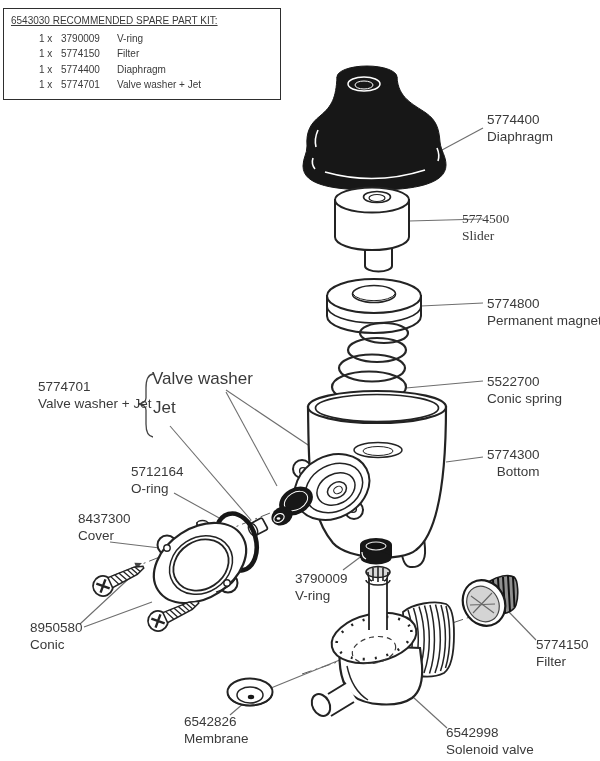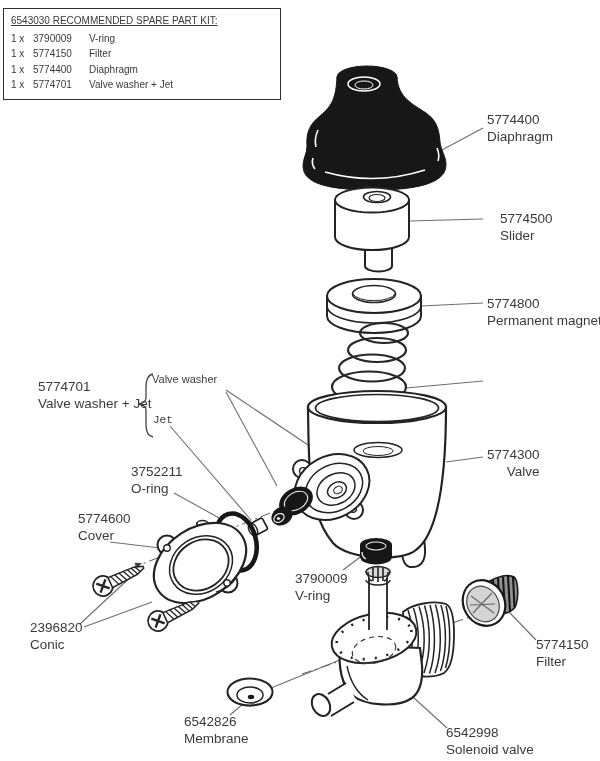--- a/index.html
+++ b/index.html
@@ -7,29 +7,29 @@
     position:relative;width:600px;height:761px;background:#ffffff;
     font-family:"Liberation Sans", sans-serif;color:#3a3a3a;overflow:hidden;
   }
   #diagram-svg{position:absolute;left:0;top:0;}
   .part-label{
     position:absolute;font-size:13.5px;line-height:16.5px;white-space:nowrap;
     color:#3a3a3a;
   }
   .part-label .num,.part-label .nm{display:block;}
   .sub-label{
-    position:absolute;font-size:11px;line-height:16px;white-space:nowrap;color:#3a3a3a;
+    position:absolute;font-size:17px;line-height:16px;white-space:nowrap;color:#3a3a3a;
   }
   #kit-box{
     position:absolute;left:3px;top:8px;width:262px;
     border:1.6px solid #2e2e2e;padding:4px 7px 6px 7px;background:#fff;
     font-size:10px;line-height:15.5px;
   }
   #kit-box .kit-title{text-decoration:underline;margin-bottom:2px;display:block;}
-  .kit-row{display:flex;}
+  .kit-row{display:flex;margin-left:28px;}
   .kit-row .q{width:22px;}
   .kit-row .pn{width:56px;}
   .kit-row .nmn{flex:1;}
 </style>
 </head>
 <body>
 
 <div id="stage">
 
   <svg id="diagram-svg" width="600" height="761" viewBox="0 0 600 761">
@@ -241,48 +241,52 @@
       <span class="q">1 x</span>
       <span class="pn">5774701</span>
       <span class="nmn">Valve washer + Jet</span>
     </div>
   </div>
 
   <div class="part-label" style="left:487px;top:112px;">
     <span class="num">5774400</span>
     <span class="nm">Diaphragm</span>
   </div>
-  <div class="part-label" style="left:500px;top:211px;">
+  <div class="part-label" style="left:462px;top:211px;font-family:Liberation Serif, serif;">
     <span class="num">5774500</span>
     <span class="nm">Slider</span>
   </div>
   <div class="part-label" style="left:487px;top:296px;">
     <span class="num">5774800</span>
     <span class="nm">Permanent magnet</span>
   </div>
+  <div class="part-label" style="left:487px;top:374px;">
+    <span class="num">5522700</span>
+    <span class="nm">Conic spring</span>
+  </div>
   <div class="part-label" style="left:487px;top:447px;text-align:right;">
     <span class="num">5774300</span>
-    <span class="nm">Valve</span>
+    <span class="nm">Bottom</span>
   </div>
   <div class="part-label" style="left:38px;top:379px;">
     <span class="num">5774701</span>
     <span class="nm">Valve washer + Jet</span>
   </div>
   <div class="sub-label" style="left:152px;top:371px;">Valve washer</div>
-  <div class="sub-label" style="left:153px;top:412px;font-family:Liberation Mono, monospace;">Jet</div>
+  <div class="sub-label" style="left:153px;top:400px;">Jet</div>
   <div class="part-label" style="left:131px;top:464px;">
-    <span class="num">3752211</span>
+    <span class="num">5712164</span>
     <span class="nm">O-ring</span>
   </div>
   <div class="part-label" style="left:78px;top:511px;">
-    <span class="num">5774600</span>
+    <span class="num">8437300</span>
     <span class="nm">Cover</span>
   </div>
   <div class="part-label" style="left:30px;top:620px;">
-    <span class="num">2396820</span>
+    <span class="num">8950580</span>
     <span class="nm">Conic</span>
   </div>
   <div class="part-label" style="left:295px;top:571px;">
     <span class="num">3790009</span>
     <span class="nm">V-ring</span>
   </div>
   <div class="part-label" style="left:184px;top:714px;">
     <span class="num">6542826</span>
     <span class="nm">Membrane</span>
   </div>

